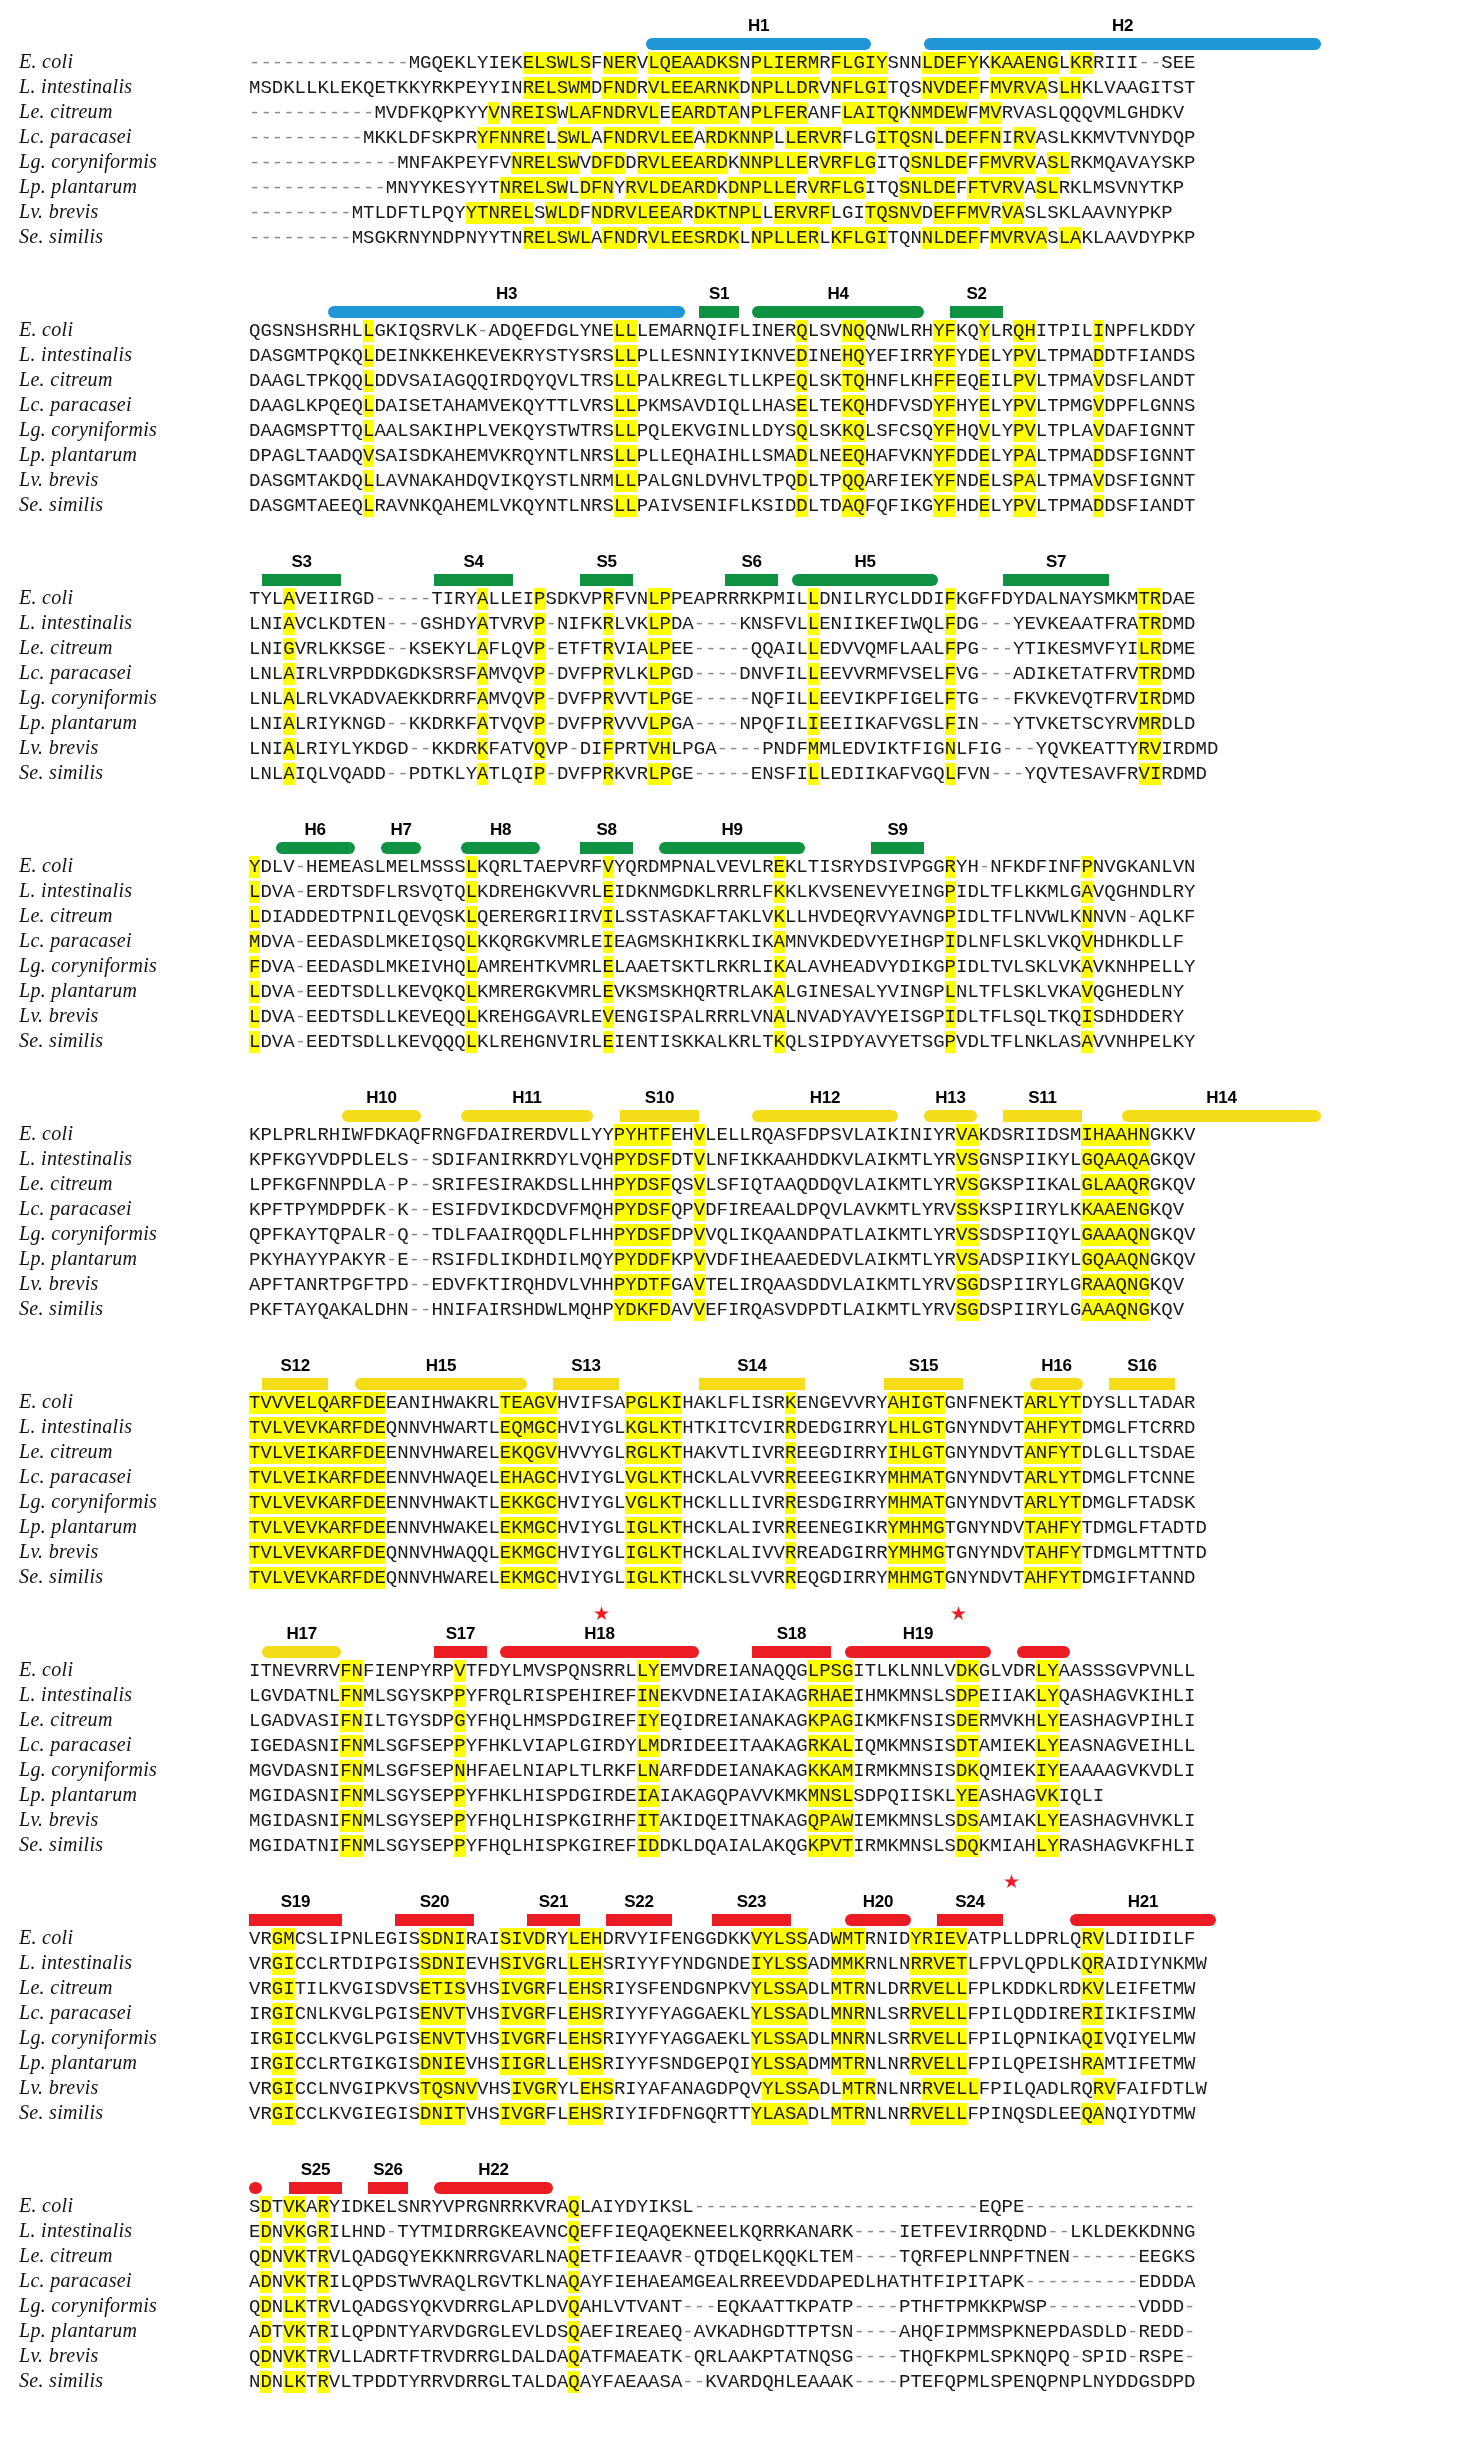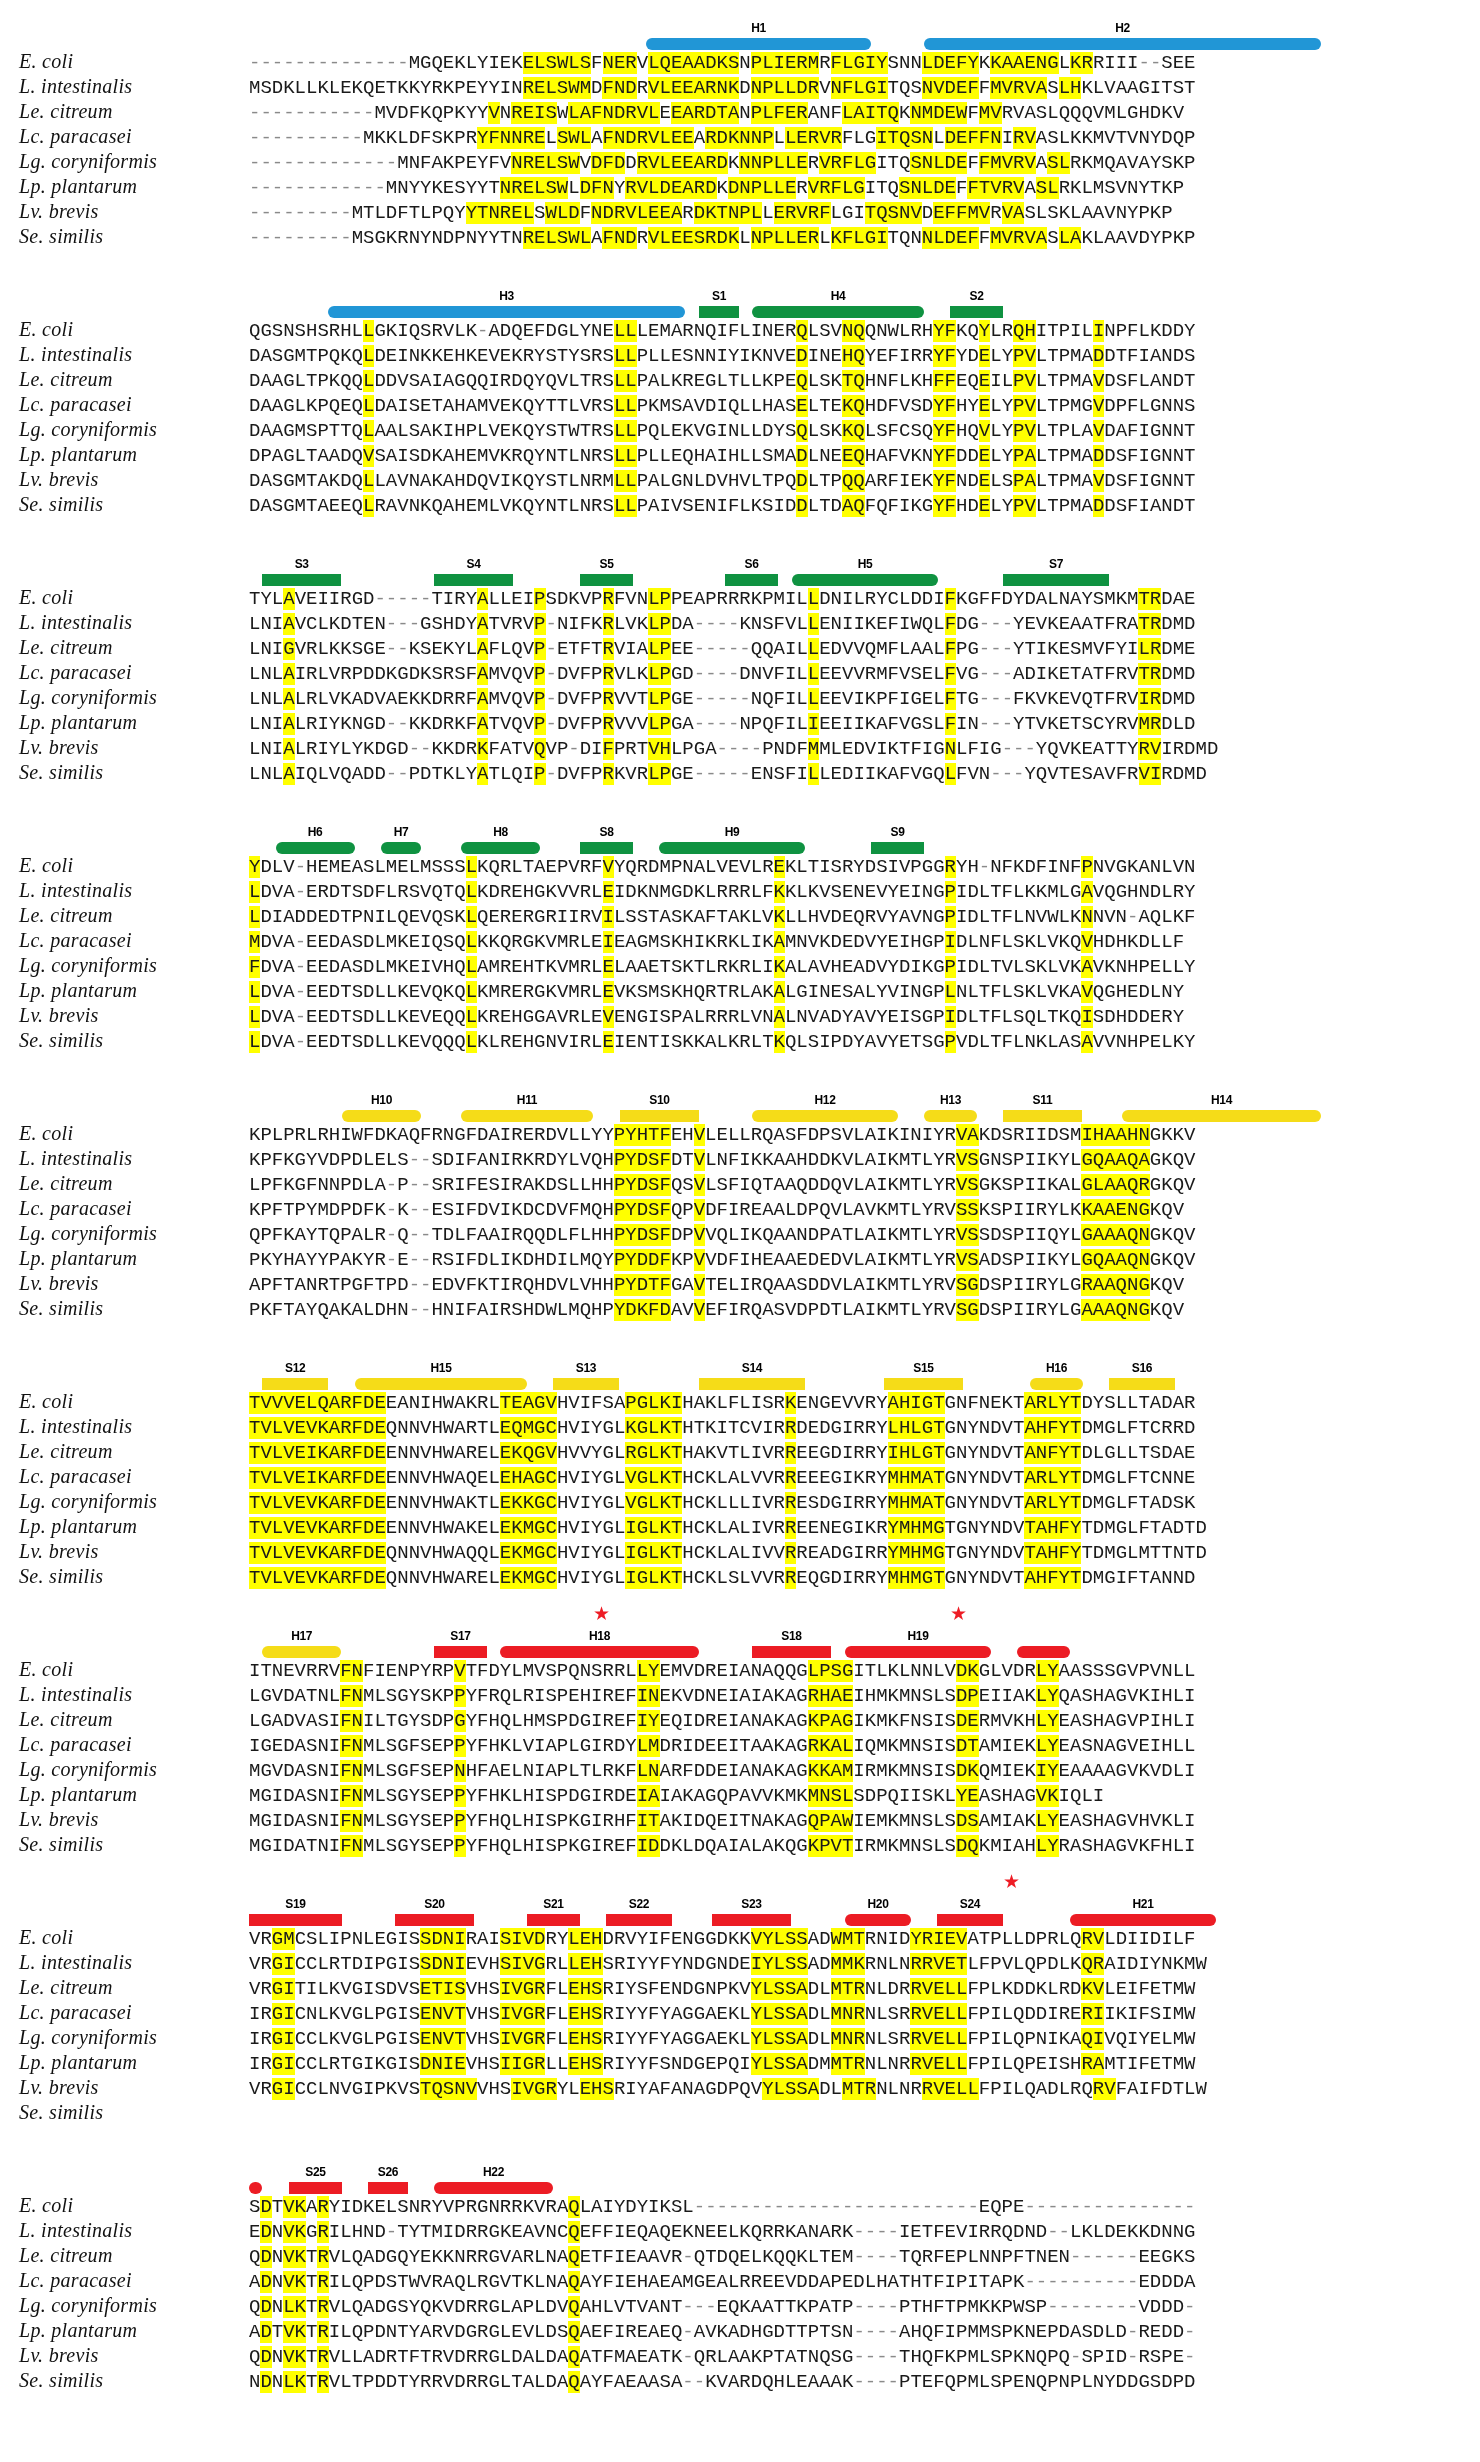--- a/index.html
+++ b/index.html
@@ -37,21 +37,21 @@
     bottom: 0;
     height: 27.5px;
   }
   .annot .lbl {
     position: absolute;
     bottom: 16.3px;
     width: 100%;
     text-align: center;
     font-family: "Liberation Sans", sans-serif;
     font-weight: bold;
-    font-size: 12px;
+    font-size: 17px;
     color: #000;
     letter-spacing: -0.3px;
     line-height: 1;
     white-space: nowrap;
   }
   
   .unit.helix .shape {
     position: absolute;
     bottom: 0;
     left: 0;
@@ -496,21 +496,21 @@
         <div class="star" style="left: 754px;">★</div>
       </div>
       <div class="rows">
         <div class="row"><div class="name">E. coli</div><div class="seq">VR<span class="h">GM</span>CSLIPNLEGIS<span class="h">SDNI</span>RAI<span class="h">SIVD</span>RY<span class="h">LEH</span>DRVYIFENGGDKK<span class="h">VYLSS</span>AD<span class="h">WMT</span>RNID<span class="h">YRIEV</span>ATPLLDPRLQ<span class="h">RV</span>LDIIDILF</div></div>
         <div class="row"><div class="name">L. intestinalis</div><div class="seq">VR<span class="h">GI</span>CCLRTDIPGIS<span class="h">SDNI</span>EVH<span class="h">SIVG</span>RL<span class="h">LEH</span>SRIYYFYNDGNDE<span class="h">IYLSS</span>AD<span class="h">MMK</span>RNLN<span class="h">RRVET</span>LFPVLQPDLK<span class="h">QR</span>AIDIYNKMW</div></div>
         <div class="row"><div class="name">Le. citreum</div><div class="seq">VR<span class="h">GI</span>TILKVGISDVS<span class="h">ETIS</span>VHS<span class="h">IVGR</span>FL<span class="h">EHS</span>RIYSFENDGNPKV<span class="h">YLSSA</span>DL<span class="h">MTR</span>NLDR<span class="h">RVELL</span>FPLKDDKLRD<span class="h">KV</span>LEIFETMW</div></div>
         <div class="row"><div class="name">Lc. paracasei</div><div class="seq">IR<span class="h">GI</span>CNLKVGLPGIS<span class="h">ENVT</span>VHS<span class="h">IVGR</span>FL<span class="h">EHS</span>RIYYFYAGGAEKL<span class="h">YLSSA</span>DL<span class="h">MNR</span>NLSR<span class="h">RVELL</span>FPILQDDIRE<span class="h">RI</span>IKIFSIMW</div></div>
         <div class="row"><div class="name">Lg. coryniformis</div><div class="seq">IR<span class="h">GI</span>CCLKVGLPGIS<span class="h">ENVT</span>VHS<span class="h">IVGR</span>FL<span class="h">EHS</span>RIYYFYAGGAEKL<span class="h">YLSSA</span>DL<span class="h">MNR</span>NLSR<span class="h">RVELL</span>FPILQPNIKA<span class="h">QI</span>VQIYELMW</div></div>
         <div class="row"><div class="name">Lp. plantarum</div><div class="seq">IR<span class="h">GI</span>CCLRTGIKGIS<span class="h">DNIE</span>VHS<span class="h">IIGR</span>LL<span class="h">EHS</span>RIYYFSNDGEPQI<span class="h">YLSSA</span>DM<span class="h">MTR</span>NLNR<span class="h">RVELL</span>FPILQPEISH<span class="h">RA</span>MTIFETMW</div></div>
         <div class="row"><div class="name">Lv. brevis</div><div class="seq">VR<span class="h">GI</span>CCLNVGIPKVS<span class="h">TQSNV</span>VHS<span class="h">IVGR</span>YL<span class="h">EHS</span>RIYAFANAGDPQV<span class="h">YLSSA</span>DL<span class="h">MTR</span>NLNR<span class="h">RVELL</span>FPILQADLRQ<span class="h">RV</span>FAIFDTLW</div></div>
-        <div class="row"><div class="name">Se. similis</div></div>
+        <div class="row"><div class="name">Se. similis</div><div class="seq">VR<span class="h">GI</span>CCLKVGIEGIS<span class="h">DNIT</span>VHS<span class="h">IVGR</span>FL<span class="h">EHS</span>RIYIFDFNGQRTT<span class="h">YLASA</span>DL<span class="h">MTR</span>NLNR<span class="h">RVELL</span>FPINQSDLEE<span class="h">QA</span>NQIYDTMW</div></div>
       </div>
     </div>
     <div class="block">
       <div class="annot">
         <div class="unit helix c-red" style="left: 0px; width: 13.2px;">
           <div class="shape"></div>
         </div>
         <div class="unit strand c-red" style="left: 40px; width: 53px;">
           <div class="lbl">S25</div>
           <div class="shape">

